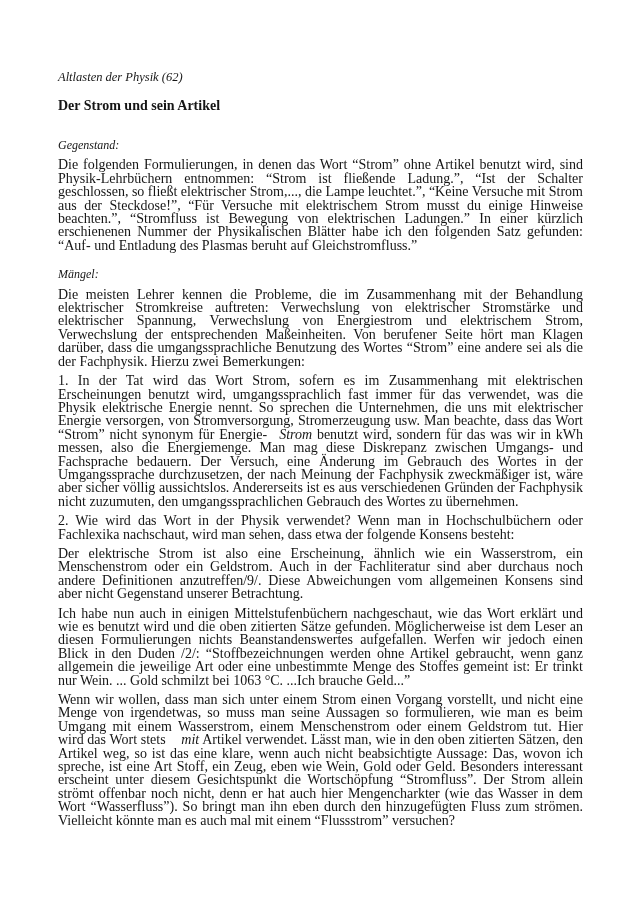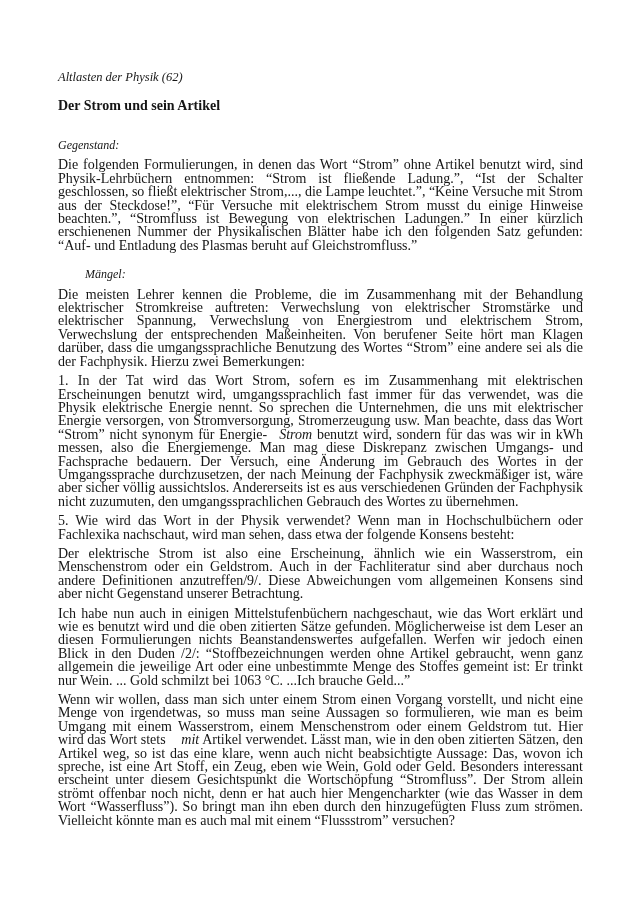--- a/index.html
+++ b/index.html
@@ -31,21 +31,20 @@
     margin: 12px 0 0 0;
   }
   .section-label {
     font-style: italic;
     font-size: 12px;
     line-height: 13.4px;
     margin: 24px 0 0 0;
   }
   .section-label.tight {
     margin-top: 16px;
-    margin-left: 27px;
   }
   p.body-para {
     font-size: 14px;
     line-height: 13.4px;
     text-align: justify;
     margin: 6px 0 0 0;
   }
   p.body-para.italic {
     font-style: italic;
   }
@@ -66,21 +65,21 @@
   <div class="section-label">Gegenstand:</div>
 
   <p class="body-para"><span>Die folgenden Formulierungen, in denen das Wort “Strom” ohne Artikel benutzt wird, sind Physik-Lehrbüchern entnommen: “Strom ist fließende Ladung.”, “Ist der Schalter geschlossen, so fließt elektrischer Strom,..., die Lampe leuchtet.”, “Keine Versuche mit Strom aus der Steckdose!”, “Für Versuche mit elektrischem Strom musst du einige Hinweise beachten.”, “Stromfluss ist Bewegung von elektrischen Ladungen.” In einer kürzlich erschienenen Nummer der Physikalischen Blätter habe ich den folgenden Satz gefunden: “Auf- und Entladung des Plasmas beruht auf Gleichstromfluss.”</span></p>
 
   <div class="section-label tight">Mängel:</div>
 
   <p class="body-para"><span>Die meisten Lehrer kennen die Probleme, die im Zusammenhang mit der Behandlung elektrischer Stromkreise auftreten: Verwechslung von elektrischer Stromstärke und elektrischer Spannung, Verwechslung von Energiestrom und elektrischem Strom, Verwechslung der entsprechenden Maßeinheiten. Von berufener Seite hört man Klagen darüber, dass die umgangssprachliche Benutzung des Wortes “Strom” eine andere sei als die der Fachphysik. Hierzu zwei Bemerkungen:</span></p>
 
   <p class="body-para"><span>1. In der Tat wird das Wort Strom, sofern es im Zusammenhang mit elektrischen Erscheinungen benutzt wird, umgangssprachlich fast immer für das verwendet, was die Physik elektrische Energie nennt. So sprechen die Unternehmen, die uns mit elektrischer Energie versorgen, von Stromversorgung, Stromerzeugung usw. Man beachte, dass das Wort “Strom” nicht synonym für Energie-</span><em>Strom</em><span> benutzt wird, sondern für das was wir in kWh messen, also die Energiemenge. Man mag diese Diskrepanz zwischen Umgangs- und Fachsprache bedauern. Der Versuch, eine Änderung im Gebrauch des Wortes in der Umgangssprache durchzusetzen, der nach Meinung der Fachphysik zweckmäßiger ist, wäre aber sicher völlig aussichtslos. Andererseits ist es aus verschiedenen Gründen der Fachphysik nicht zuzumuten, den umgangssprachlichen Gebrauch des Wortes zu übernehmen.</span></p>
 
-  <p class="body-para"><span>5. Wie wird das Wort in der Physik verwendet? Wenn man in Hochschulbüchern oder Fachlexika nachschaut, wird man sehen, dass etwa der folgende Konsens besteht:</span></p>
+  <p class="body-para"><span>2. Wie wird das Wort in der Physik verwendet? Wenn man in Hochschulbüchern oder Fachlexika nachschaut, wird man sehen, dass etwa der folgende Konsens besteht:</span></p>
 
 
   <p class="body-para"><span>Der elektrische Strom ist also eine Erscheinung, ähnlich wie ein Wasserstrom, ein Menschenstrom oder ein Geldstrom. Auch in der Fachliteratur sind aber durchaus noch andere Definitionen anzutreffen/9/. Diese Abweichungen vom allgemeinen Konsens sind aber nicht Gegenstand unserer Betrachtung.</span></p>
 
   <p class="body-para"><span>Ich habe nun auch in einigen Mittelstufenbüchern nachgeschaut, wie das Wort erklärt und wie es benutzt wird und die oben zitierten Sätze gefunden. Möglicherweise ist dem Leser an diesen Formulierungen nichts Beanstandenswertes aufgefallen. Werfen wir jedoch einen Blick in den Duden /2/: “Stoffbezeichnungen werden ohne Artikel gebraucht, wenn ganz allgemein die jeweilige Art oder eine unbestimmte Menge des Stoffes gemeint ist: Er trinkt nur Wein. ... Gold schmilzt bei 1063 °C. ...Ich brauche Geld...”</span></p>
 
   <p class="body-para"><span>Wenn wir wollen, dass man sich unter einem Strom einen Vorgang vorstellt, und nicht eine Menge von irgendetwas, so muss man seine Aussagen so formulieren, wie man es beim Umgang mit einem Wasserstrom, einem Menschenstrom oder einem Geldstrom tut. Hier wird das Wort stets </span><em>mit</em><span> Artikel verwendet. Lässt man, wie in den oben zitierten Sätzen, den Artikel weg, so ist das eine klare, wenn auch nicht beabsichtigte Aussage: Das, wovon ich spreche, ist eine Art Stoff, ein Zeug, eben wie Wein, Gold oder Geld. Besonders interessant erscheint unter diesem Gesichtspunkt die Wortschöpfung “Stromfluss”. Der Strom allein strömt offenbar noch nicht, denn er hat auch hier Mengencharkter (wie das Wasser in dem Wort “Wasserfluss”). So bringt man ihn eben durch den hinzugefügten Fluss zum strömen. Vielleicht könnte man es auch mal mit einem “Flussstrom” versuchen?</span></p>
 
 </div>
 

